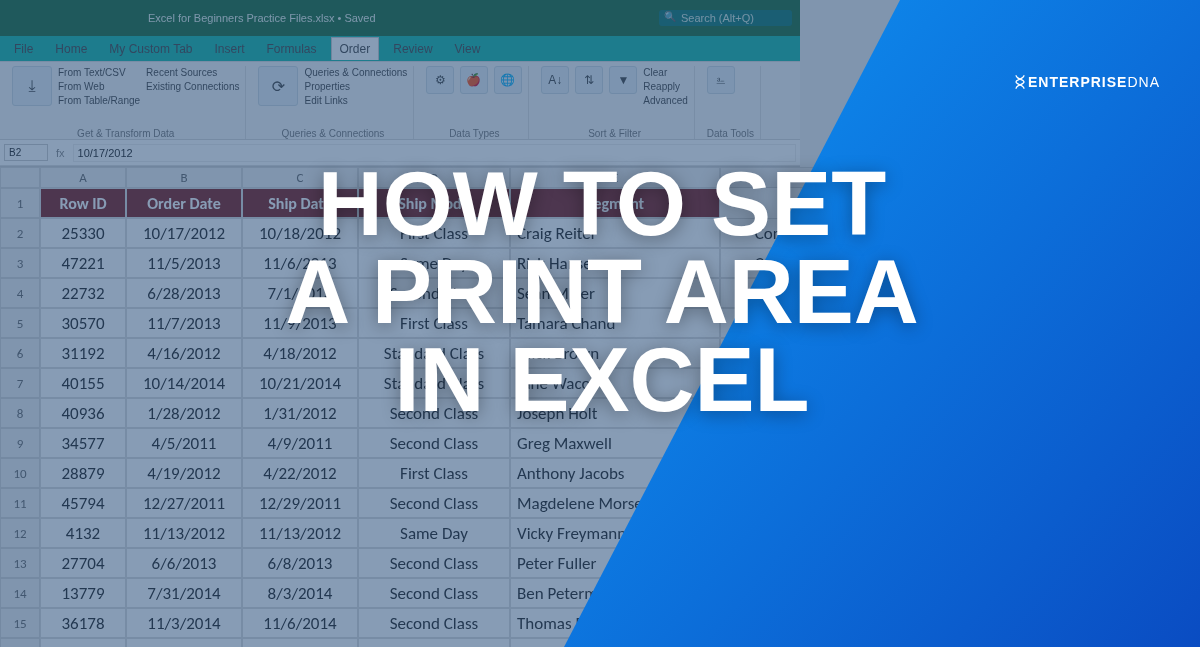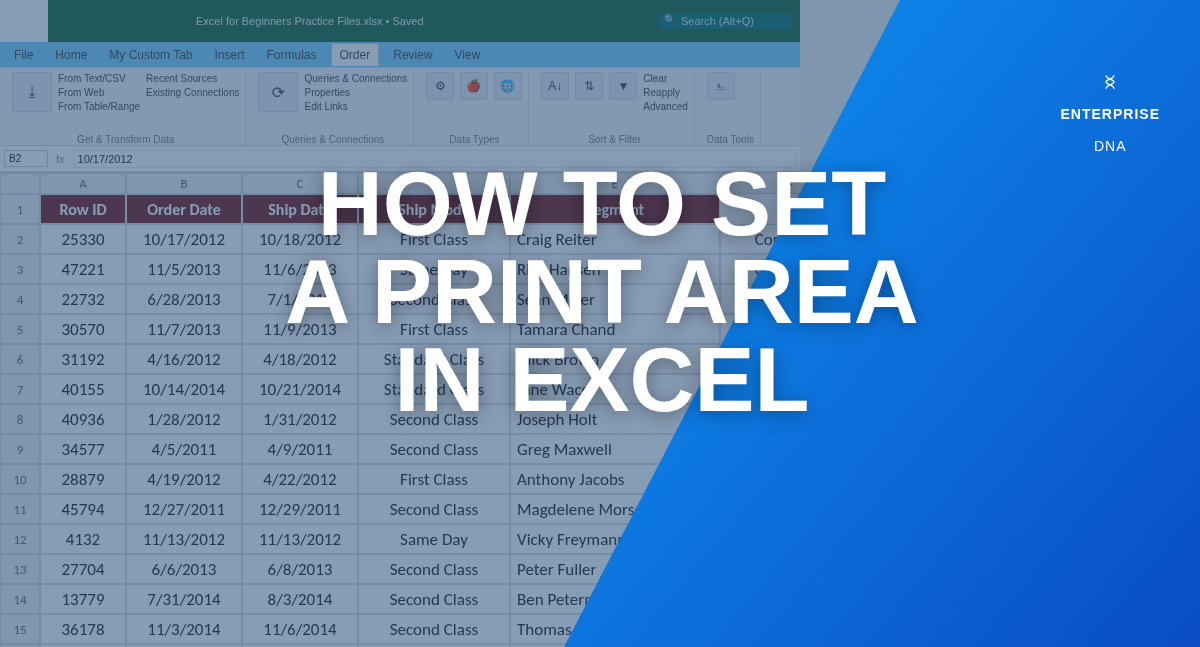--- a/index.html
+++ b/index.html
@@ -34,28 +34,27 @@
   left: 0; top: 0;
   width: 800px;
   height: 647px;
   background: #ffffff;
   z-index: 10;
   font-size: 12px;
   color: #222;
 }
 
 .titlebar {
-  height: 42px;
+  height: 36px;
   background: #1a6b3a;
   color: #e8f2ea;
   display: flex;
   align-items: center;
   padding: 0 8px;
   font-size: 11px;
-  margin-left: 48px;
 }
 .titlebar .title { margin-left: 140px; }
 .titlebar .search {
   margin-left: auto;
   background: #0f766e;
   border-radius: 3px;
   padding: 2px 38px 2px 22px;
   color: #d2e8da;
   font-size: 11px;
   position: relative;
@@ -63,21 +62,21 @@
 .titlebar .search::before {
   content: "🔍";
   position: absolute;
   left: 5px;
   top: 1px;
   font-size: 10px;
 }
 
 .menubar {
   height: 26px;
-  background: #7dd3fc;
+  background: #14b8a6;
   display: flex;
   align-items: center;
   padding: 0 6px;
   gap: 6px;
   border-bottom: 1px solid #ddd;
 }
 .menubar .tab {
   padding: 4px 8px;
   font-size: 12px;
   color: #444;
@@ -190,25 +189,24 @@
 }
 
 
 .brand {
   position:absolute;
   z-index:40;
   top: 74px;
   right: 40px;
   display:flex;
   align-items:center;
-  gap:16px;
+  gap:0;
   color:#fff;
   font-size:14px;
   letter-spacing:1px;
-  flex-direction:column;
 }
 .brand .logo-icon { width:16px; height:16px; }
 .brand .b1 { font-weight:700; }
 .brand .b2 { font-weight:300; }
 
 
 .headlinewrap {
   position:absolute;
   z-index:50;
   top: 160px;

